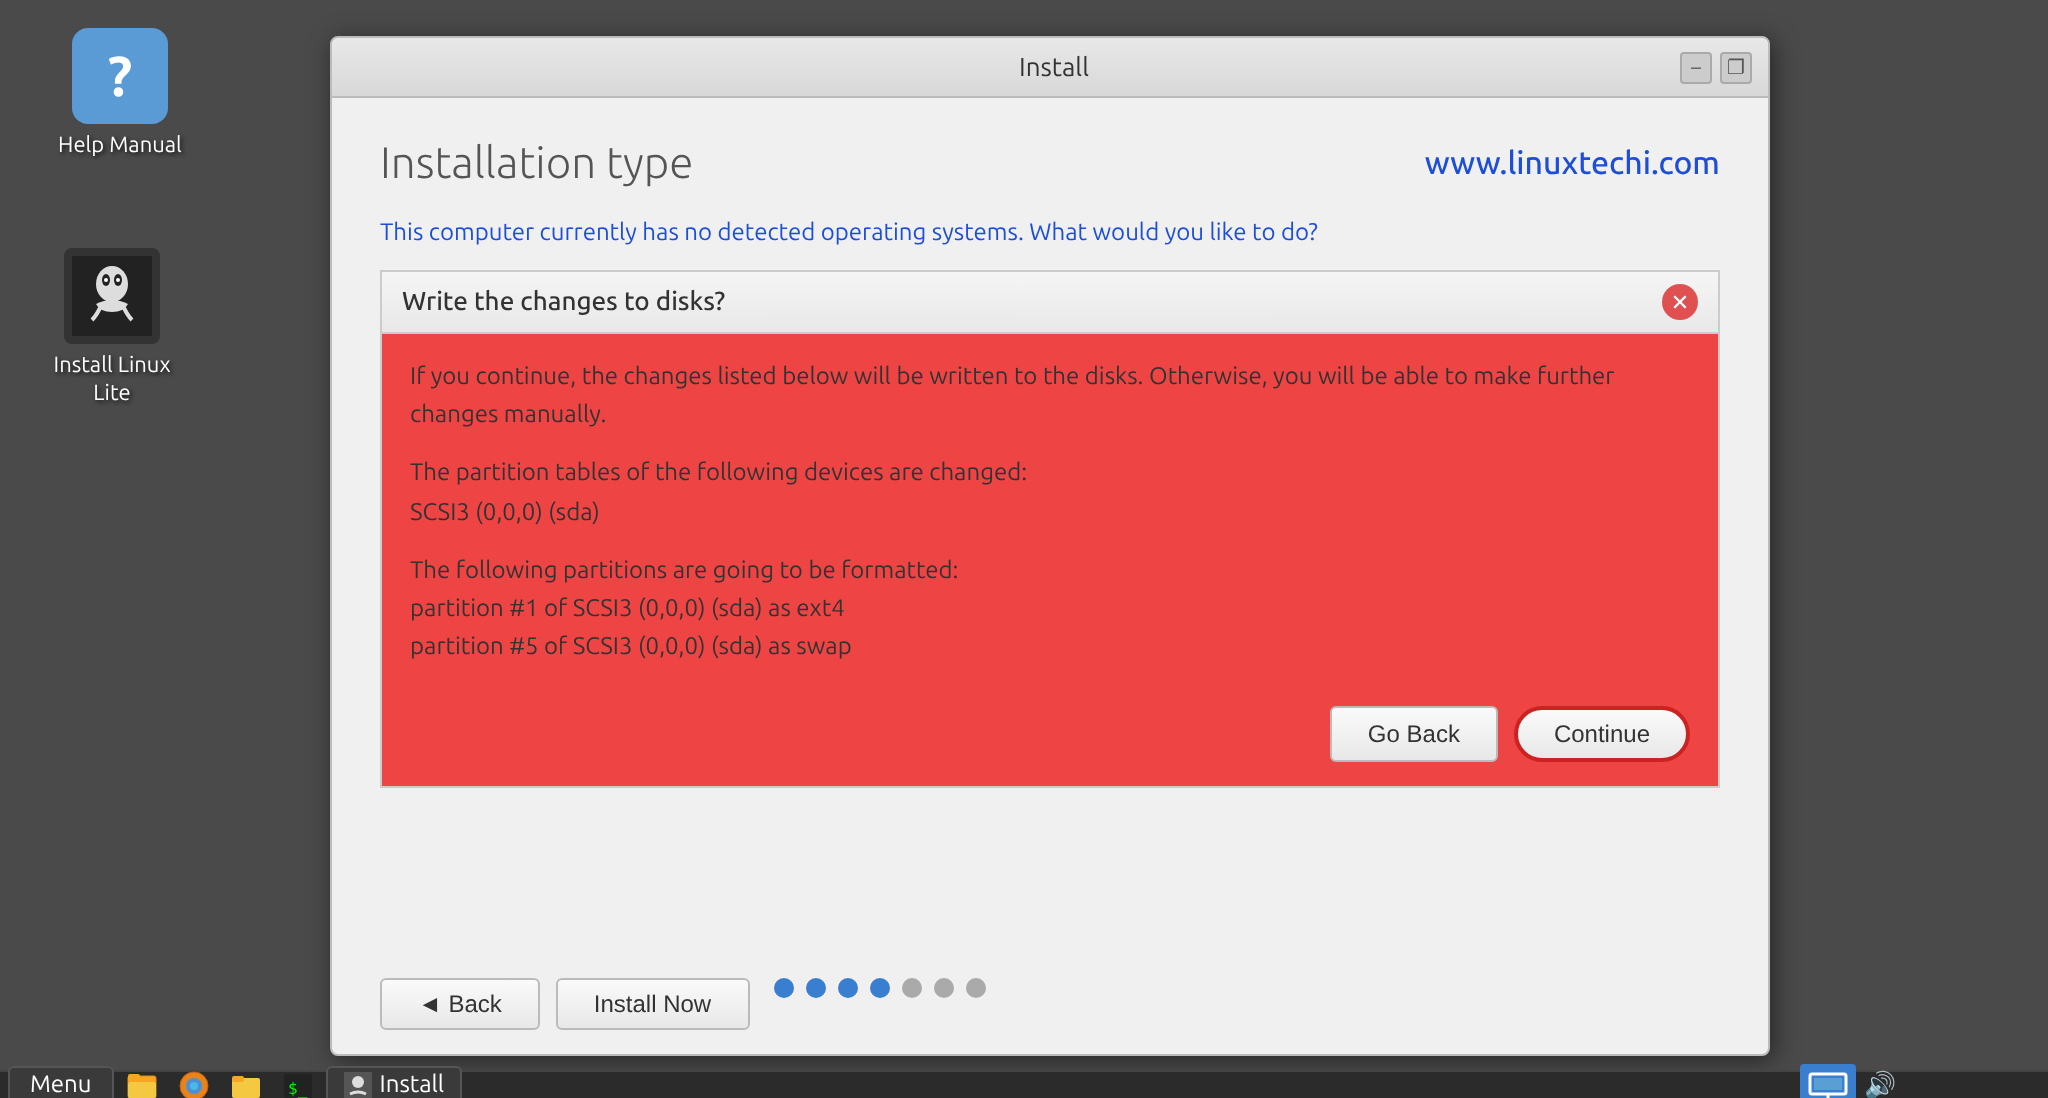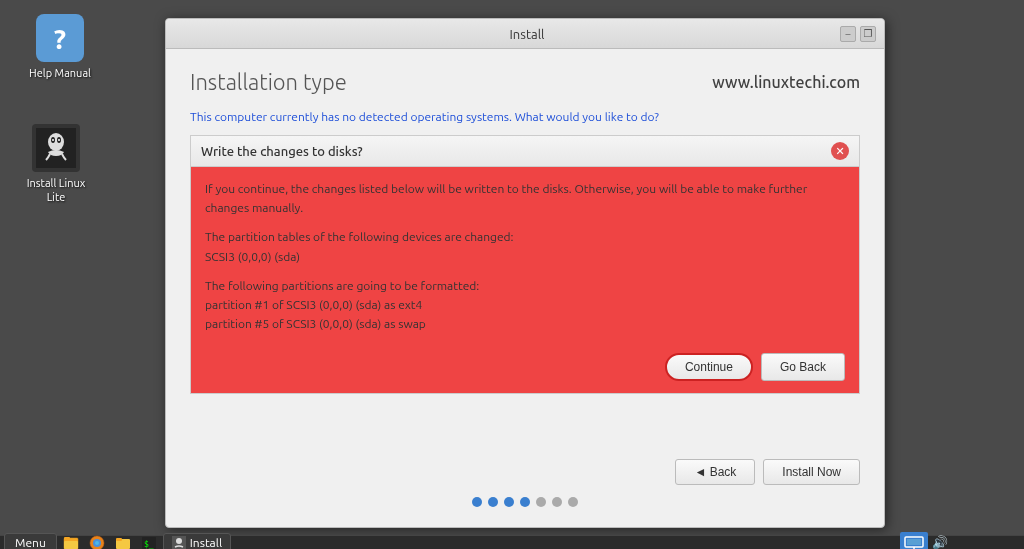--- a/index.html
+++ b/index.html
@@ -135,21 +135,21 @@
       justify-content: space-between;
       align-items: center;
       margin-bottom: 16px;
     }
     .page-title {
       font-size: 22px;
       color: #555;
       font-weight: 300;
     }
     .watermark {
-      color: #404040;
+      color: #1d4ed8;
       font-size: 16px;
       font-weight: 500;
     }
 
     .main-description {
       font-size: 12px;
       color: #1d4ed8;
       margin-bottom: 12px;
     }
 
@@ -218,21 +218,21 @@
     .btn-continue {
       border: 2px solid #cc2222;
       border-radius: 16px;
       font-weight: 500;
     }
 
     
     .window-footer {
       padding: 8px 24px 12px;
       display: flex;
-      flex-direction: column;
+      flex-direction: row;
       gap: 12px;
     }
     .nav-buttons {
       display: flex;
       justify-content: flex-end;
       gap: 8px;
     }
     .btn-back-nav {
       padding: 5px 18px;
       border: 1px solid #bbb;
@@ -398,22 +398,22 @@
           <span>The partition tables of the following devices are changed:</span><br>
           <span>SCSI3 (0,0,0) (sda)</span>
         </p>
         <p>
           <span>The following partitions are going to be formatted:</span><br>
           <span>partition #1 of SCSI3 (0,0,0) (sda) as ext4</span><br>
           <span>partition #5 of SCSI3 (0,0,0) (sda) as swap</span>
         </p>
       </div>
       <div class="dialog-actions">
+        <button class="btn">Go Back</button>
         <button class="btn btn-continue">Continue</button>
-        <button class="btn">Go Back</button>
       </div>
     </div>
   </div>
 
   <div class="window-footer">
     <div class="nav-buttons">
       <button class="btn-back-nav">◄ Back</button>
       <button class="btn-install-now">Install Now</button>
     </div>
     <div class="progress-dots">

